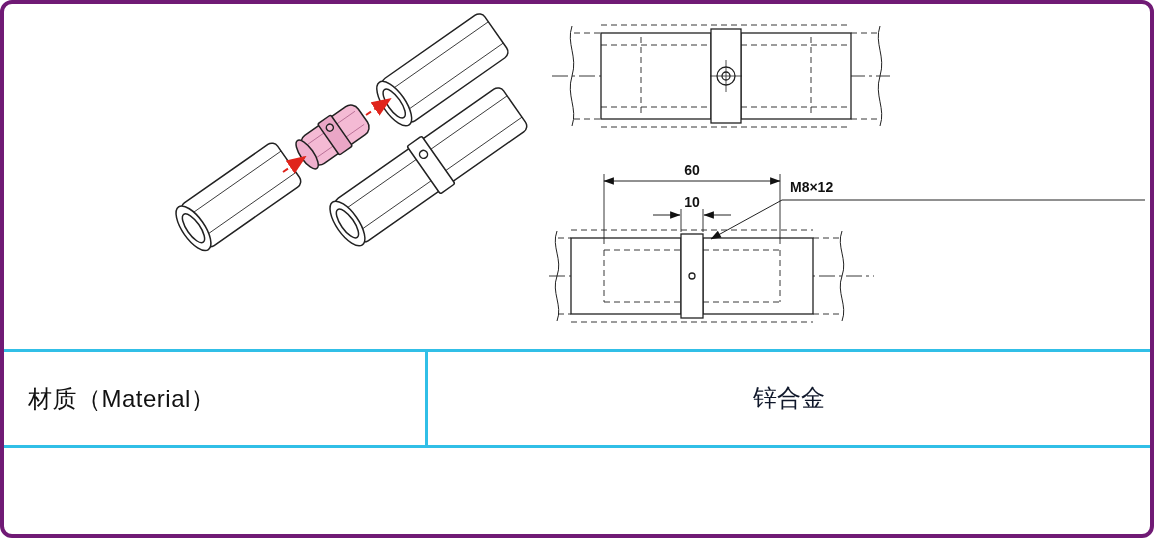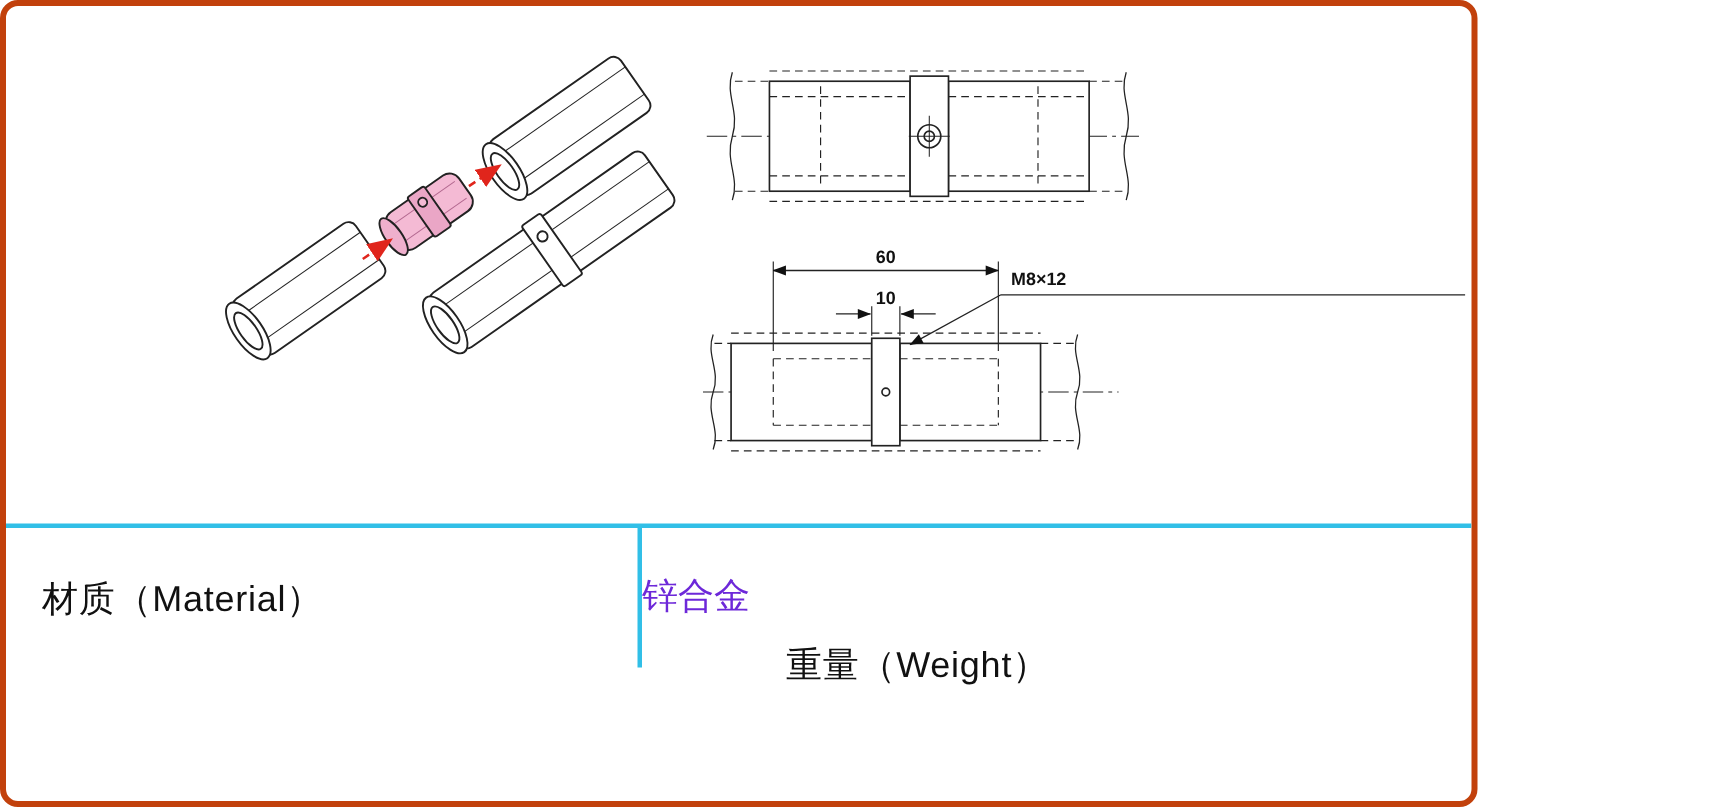--- a/index.html
+++ b/index.html
@@ -1,43 +1,43 @@
 <!DOCTYPE html>
 <html><head>
 <meta charset="utf-8">
 <style>
   * { margin: 0; padding: 0; box-sizing: border-box; }
   html, body { width: 1154px; height: 538px; background: #ffffff; font-family: "Liberation Sans", sans-serif; }
   .card {
-    width: 985px; height: 538px;
-    border: 4px solid #c2410c;
+    width: 1154px; height: 538px;
+    border: 4px solid #701a75;
     border-radius: 12px;
     background: #ffffff;
     overflow: hidden;
     display: flex; flex-direction: column;
   }
   .drawing-area { height: 345px; width: 100%; position: relative; }
   .drawing-area svg { display: block; width: 100%; height: 100%; }
-  .spec-table { flex: 1; display: flex; }
+  .spec-table { flex: 1; display: flex; flex-direction: column; }
   .spec-row { display: flex; border-top: 3px solid #31bfe7; }
   .row-material { height: 96px; }
   .row-weight { flex: 1; }
   .cell-label {
     width: 421px; flex: 0 0 421px;
     display: flex; align-items: center;
     padding-left: 24px;
     font-size: 24px; color: #111;
     letter-spacing: 0.5px;
   }
   .cell-value {
     flex: 1;
     border-left: 3px solid #31bfe7;
     display: flex; flex-direction: column;
     align-items: center; justify-content: center;
-    font-size: 24px; color: #6d28d9; line-height: 1.18;
+    font-size: 24px; color: #0f172a; line-height: 1.18;
     text-align: center;
   }
   svg text { font-family: "Liberation Sans", sans-serif; fill: #111; }
   svg .dim-text { font-size: 14px; font-weight: 700; }
 </style>
 </head>
 <body>
 
 <div class="card">
 
@@ -170,17 +170,16 @@
   <div class="spec-table">
 
     <div class="spec-row row-material">
       <div class="cell-label">材质（Material）</div>
       <div class="cell-value">
         <div>锌合金</div>
       </div>
     </div>
 
     <div class="spec-row row-weight">
-      <div class="cell-label">重量（Weight）</div>
     </div>
 
   </div>
 </div>
 
 </body></html>

